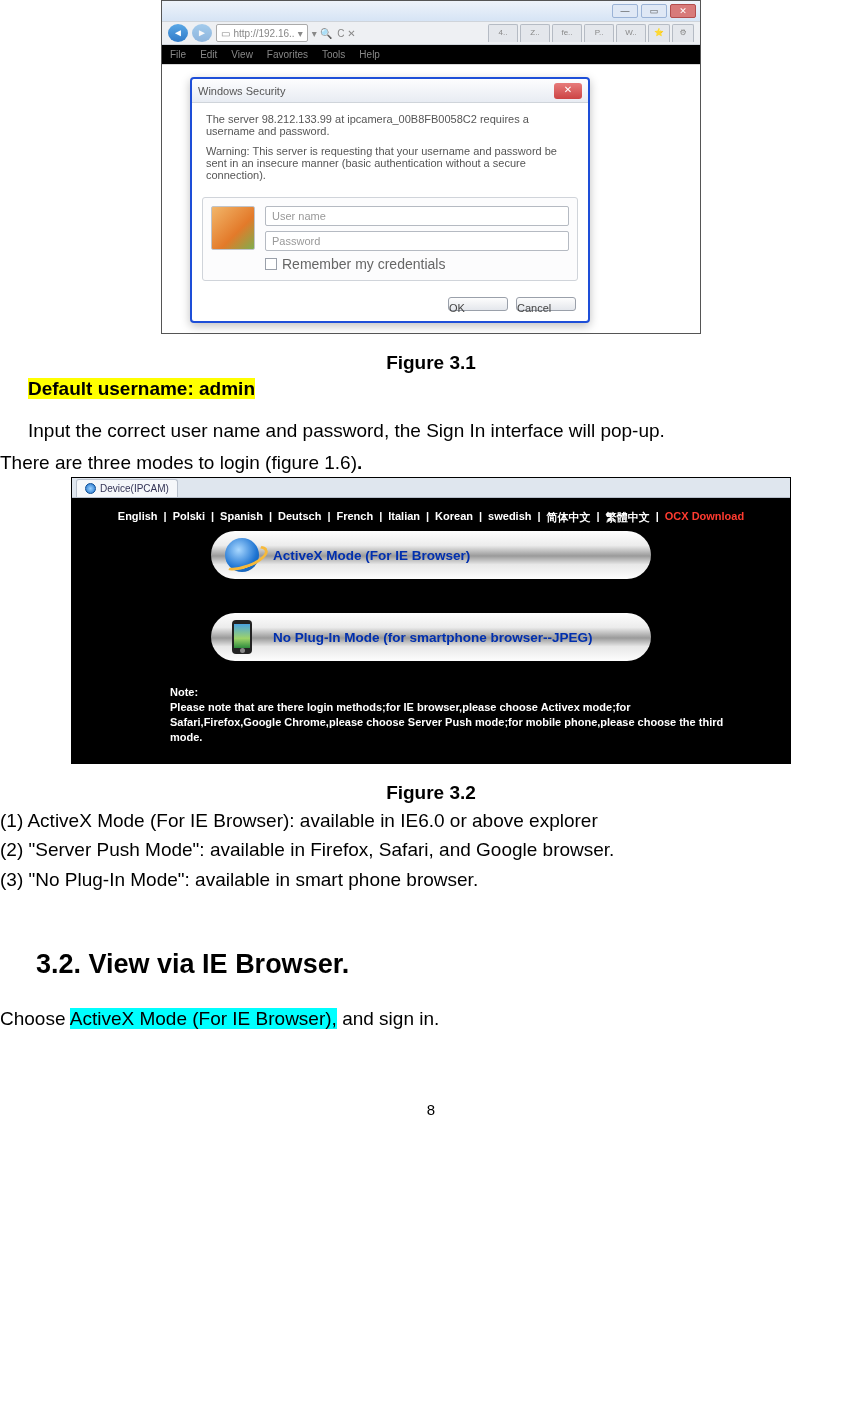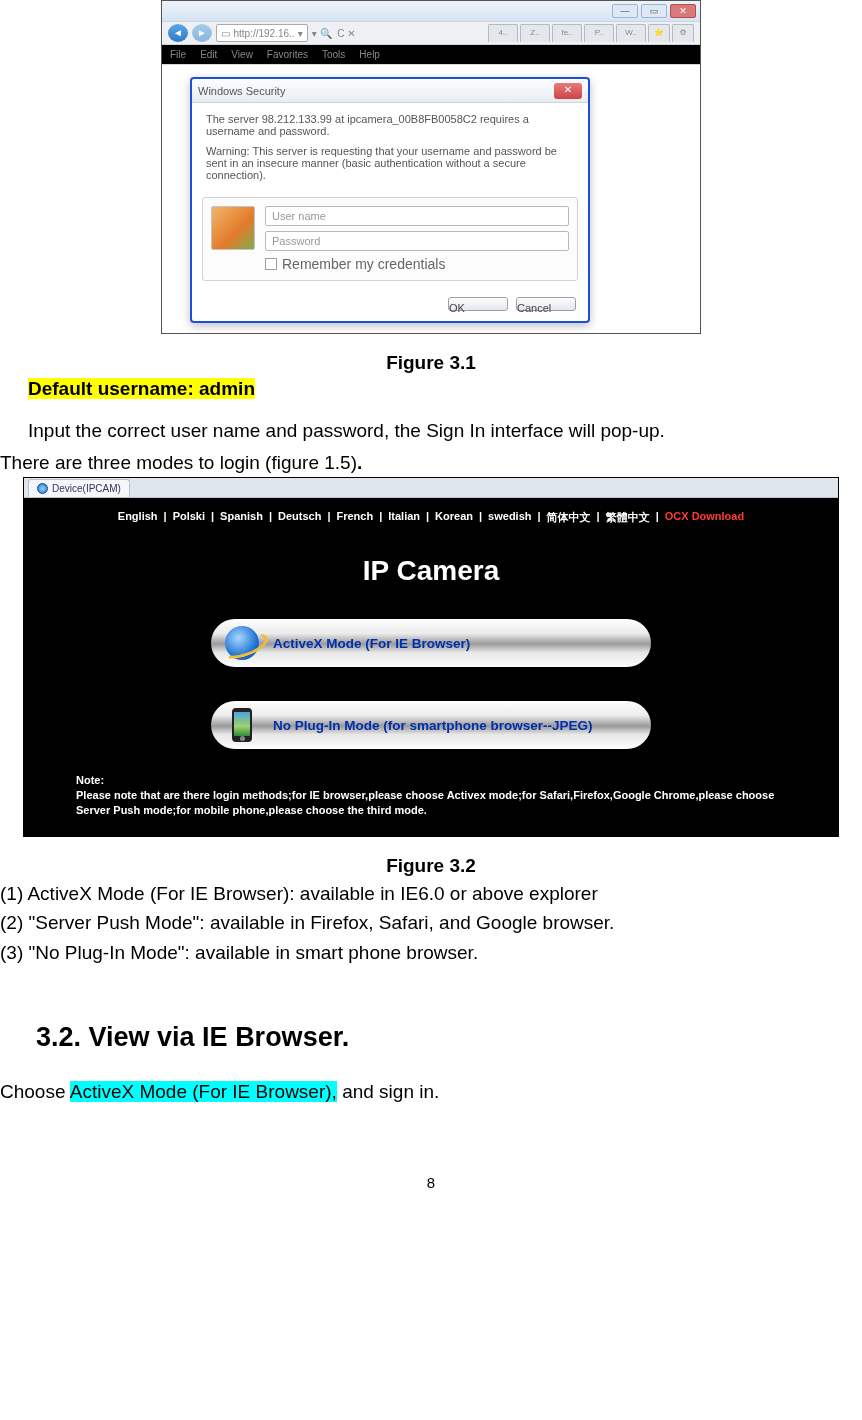--- a/index.html
+++ b/index.html
@@ -138,21 +138,21 @@
   
   .caption { text-align:center; font-weight:bold; margin:18px 0 4px; font-size:19px; }
   .highlight {
     background:#ffff00; font-weight:bold; display:inline;
     font-size:19px;
   }
   .para { margin:18px 0 6px; line-height:1.35; }
   .indent { text-indent: 28px; }
   
   .fig2-wrap {
-    width: 816px; margin: 2px auto 0;
+    width: 720px; margin: 2px auto 0;
     border:1px solid #000;
   }
   .fig2-tabbar {
     height:20px; background:#dfe6ee; display:flex; align-items:flex-end;
     padding-left:4px; border-bottom:1px solid #b8c0cc;
   }
   .fig2-tab {
     height:18px; background:#f5f7fa; border:1px solid #b8c0cc; border-bottom:none;
     font-size:10px; color:#335; padding:0 8px; line-height:16px;
     border-radius:3px 3px 0 0; display:flex; align-items:center; gap:4px;
@@ -208,21 +208,21 @@
     content:""; position:absolute; top:4px; left:2px; right:2px; bottom:6px;
     background: linear-gradient(#4aa3e0,#9ed36a 60%,#2e8b3d);
   }
   .phone-logo::after{
     content:""; position:absolute; bottom:1px; left:50%; width:5px; height:5px;
     margin-left:-2.5px; background:#888; border-radius:50%;
   }
   .mode-label { color:#002fae; font-size:13.5px; font-weight:bold; }
   .note {
     color:#fff; font-size:11px; font-weight:bold;
-    margin:24px 50px 0 52px; line-height:1.35;
+    margin:24px 50px 0 98px; line-height:1.35;
   }
   
   .list { margin:4px 0; line-height:1.35; }
   h2.section {
     font-size:27px; font-weight:bold; margin:56px 0 26px 36px;
   }
   .cyan { background:#00ffff; }
   .page-num { text-align:center; font-size:15px; margin-top:70px; }
 </style>
 </head>
@@ -299,21 +299,21 @@
 <div class="caption">Figure 3.1</div>
 
 <div style="margin-left:28px;">
   <span class="highlight"> Default username: admin</span><br>
 </div>
 
 <p class="para indent">
   <span>Input the correct user name and password, the Sign In interface will pop-up.</span>
 </p>
 <p style="line-height:1.35;">
-  <span>There are three modes to login (figure 1.5)</span><b>.</b>
+  <span>There are three modes to login (figure 1.6)</span><b>.</b>
 </p>
 
 <div class="fig2-wrap">
   <div class="fig2-tabbar">
     <div class="fig2-tab">
       <span class="fig2-ieicon"></span>
       <span>Device(IPCAM)</span>
     </div>
   </div>
   <div class="fig2-body">
@@ -333,21 +333,20 @@
       <span>Korean</span>
         <span class="sep">|</span>
       <span>swedish</span>
         <span class="sep">|</span>
       <span>简体中文</span>
         <span class="sep">|</span>
       <span>繁體中文</span>
         <span class="sep">|</span>
       <span class="ocx">OCX Download</span>
     </div>
-    <div class="ipcam-title">IP Camera</div>
     <div class="mode-col">
       <div class="mode-btn">
         <div class="mode-icon ie-logo"></div>
         <span class="mode-label">ActiveX Mode (For IE Browser)</span>
       </div>
       <div class="mode-btn">
         <div class="phone-logo"></div>
         <span class="mode-label">No Plug-In Mode (for smartphone browser--JPEG)</span>
       </div>
     </div>

